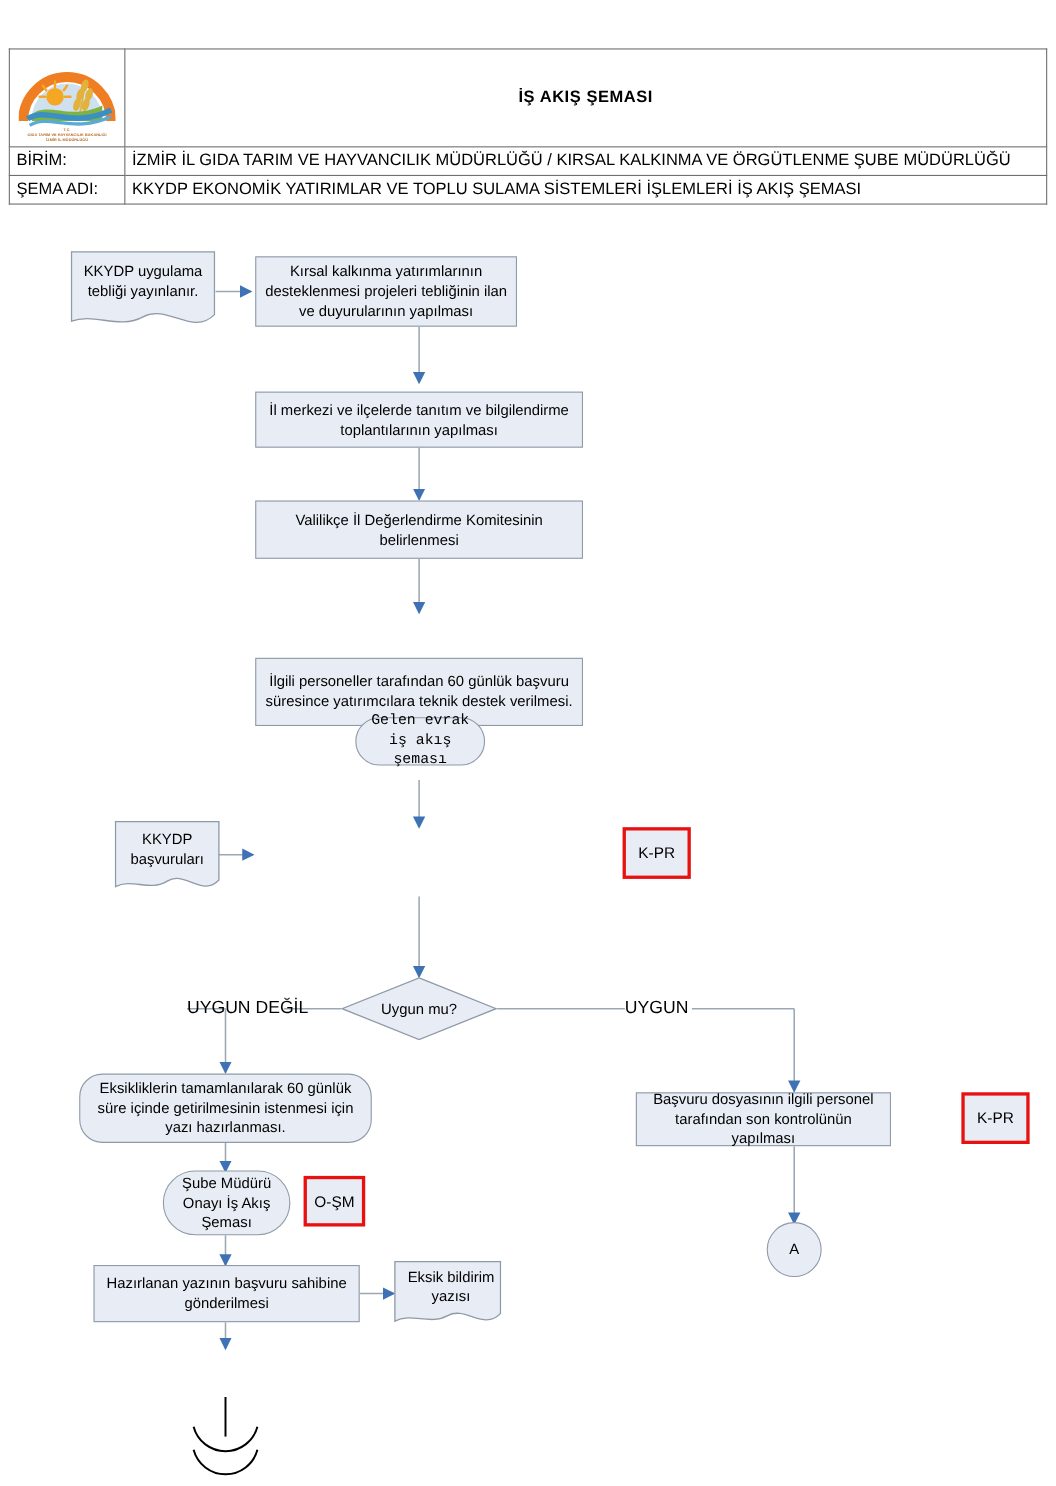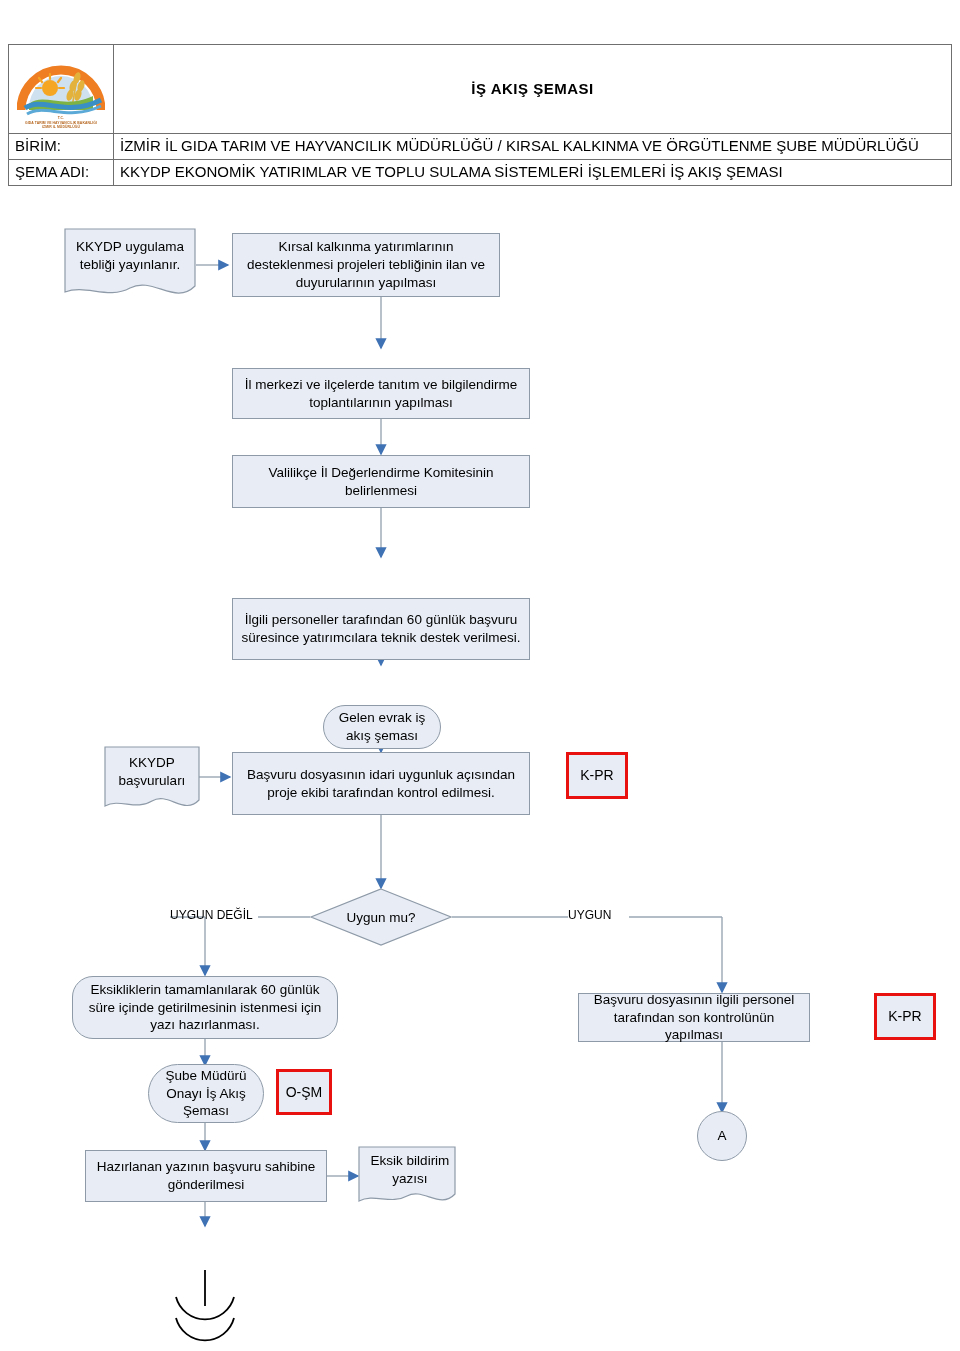--- a/index.html
+++ b/index.html
@@ -142,21 +142,21 @@
   }
 
   
   .conn {
     position: absolute;
     left: 0; top: 0;
     width: 960px; height: 1351px;
   }
   .flabel {
     position: absolute;
-    font-size: 12px;
+    font-size: 16px;
     white-space: nowrap;
     background: transparent;
   }
 </style>
 </head>
 <body>
 
 <table class="header-table">
   <tbody>
       <tr>
@@ -263,50 +263,47 @@
     </g>
   </svg>
 
   <div class="doc" style="left:64px; top:228px; width:132px; height:76px;">
     <svg width="132" height="76" viewBox="0 0 132 76" xmlns="http://www.w3.org/2000/svg">
       <path d="M1,1 H131 V58 C111,78 89,48 66,60 C44,72 22,56 1,64 Z" fill="#e8edf5" stroke="#8e9aa8" stroke-width="1.2"></path>
     </svg>
     <div class="doc-text">KKYDP uygulama tebliği yayınlanır.</div>
   </div>
 
-  <div class="node proc" style="left:232px; top:233px; width:268px; height:64px;">
+  <div class="node proc" style="left:232px; top:233px; width:238px; height:64px;">
     <span>Kırsal kalkınma yatırımlarının desteklenmesi projeleri tebliğinin  ilan ve duyurularının yapılması</span>
   </div>
 
-  <div class="node proc" style="left:232px; top:368px; width:298px; height:51px;">
+  <div class="node proc" style="left:232px; top:356px; width:298px; height:51px;">
     <span>İl merkezi ve ilçelerde tanıtım ve bilgilendirme toplantılarının yapılması</span>
   </div>
 
   <div class="node proc" style="left:232px; top:455px; width:298px; height:53px;">
     <span>Valilikçe İl Değerlendirme Komitesinin belirlenmesi</span>
   </div>
 
   <div class="node proc" style="left:232px; top:558px; width:298px; height:62px;margin-top:40px;">
     <span>İlgili personeller tarafından 60 günlük başvuru süresince yatırımcılara teknik destek verilmesi.</span>
   </div>
 
-  <div class="node stadium" style="left:323px; top:705px; width:118px; height:44px;">
+  <div class="node stadium" style="left:323px; top:652px; width:118px; height:44px;font-family:Liberation Mono, monospace;">
     <span>Gelen evrak iş akış şeması</span>
   </div>
 
   <div class="doc" style="left:104px; top:746px; width:96px; height:70px;">
     <svg width="96" height="70" viewBox="0 0 96 70" xmlns="http://www.w3.org/2000/svg">
       <path d="M1,1 H95 V54 C80,70 64,45 48,55 C32,65 16,52 1,60 Z" fill="#e8edf5" stroke="#8e9aa8" stroke-width="1.2"></path>
     </svg>
     <div class="doc-text">KKYDP başvuruları</div>
   </div>
 
-  <div class="node proc" style="left:232px; top:752px; width:298px; height:63px;">
-    <span>Başvuru dosyasının idari uygunluk açısından proje ekibi tarafından kontrol edilmesi.</span>
-  </div>
 
   <div class="node red" style="left:566px; top:752px; width:62px; height:47px;">
     <span>K-PR</span>
   </div>
 
   <div class="diamond" style="left:310px; top:888px; width:142px; height:58px;">
     <svg width="142" height="58" viewBox="0 0 142 58" xmlns="http://www.w3.org/2000/svg">
       <polygon points="71,1 141,29 71,57 1,29" fill="#e8edf5" stroke="#8e9aa8" stroke-width="1.2"></polygon>
     </svg>
     <div class="dia-text">Uygun mu?</div>

